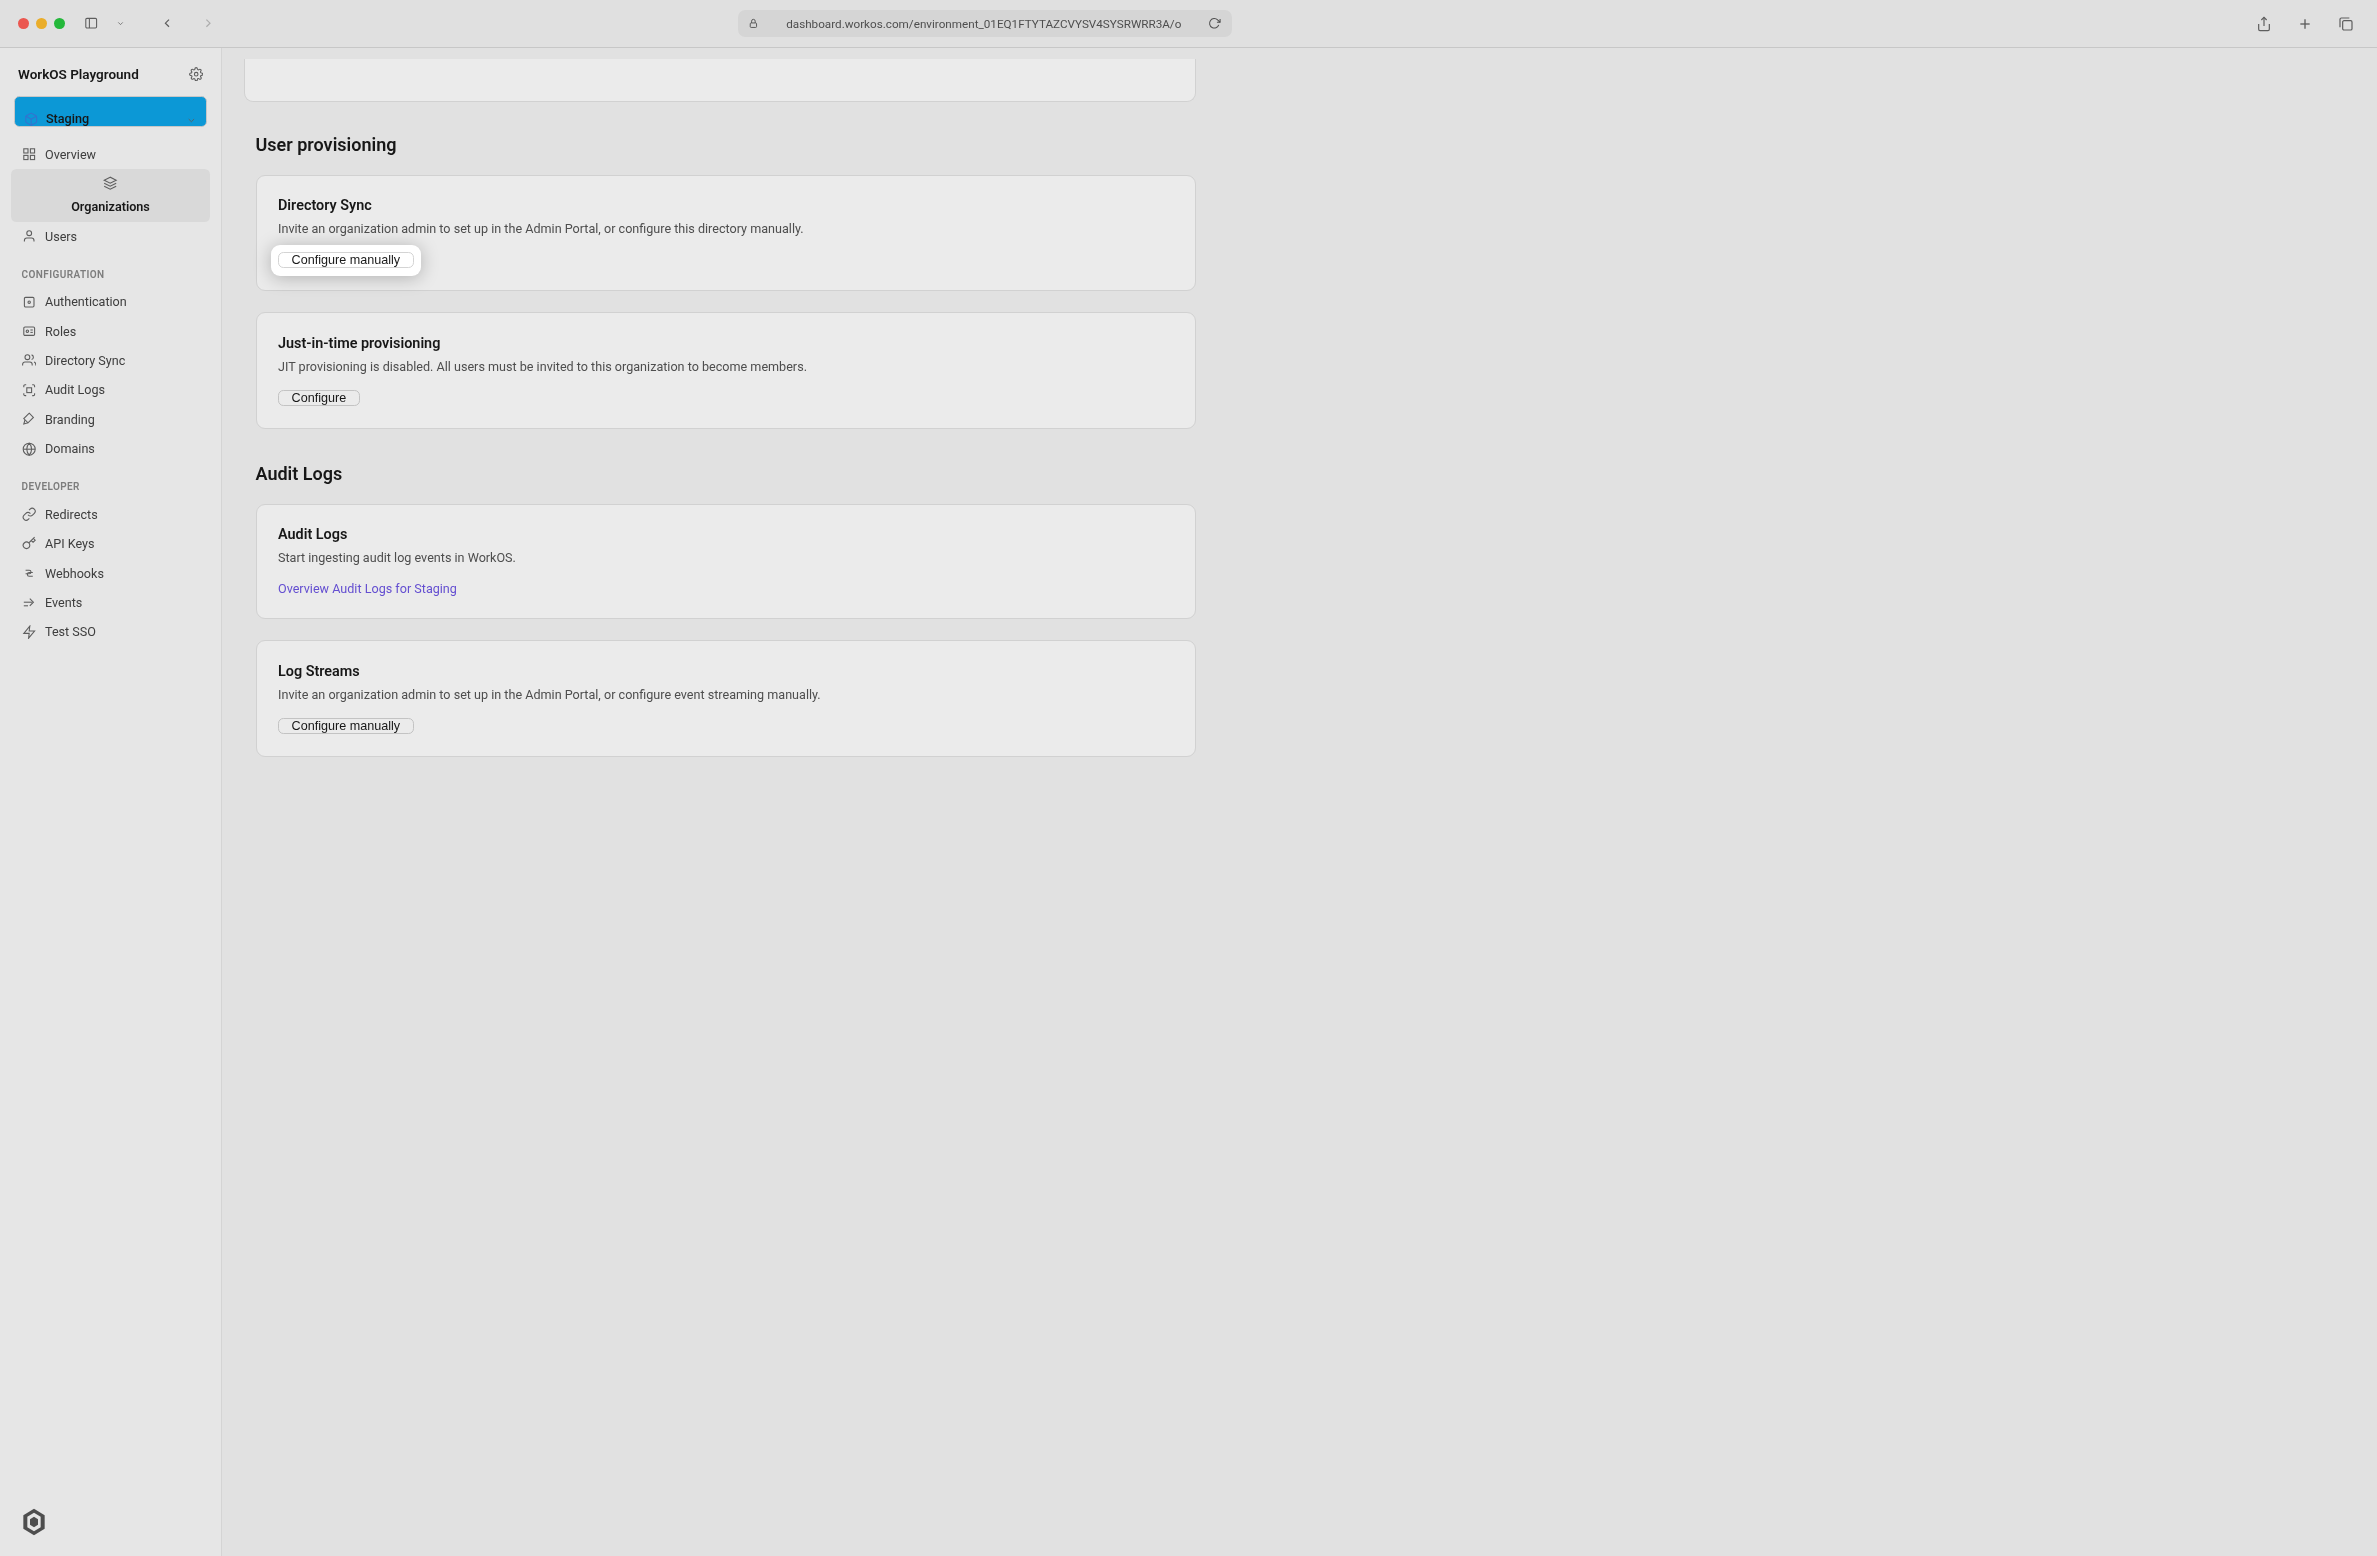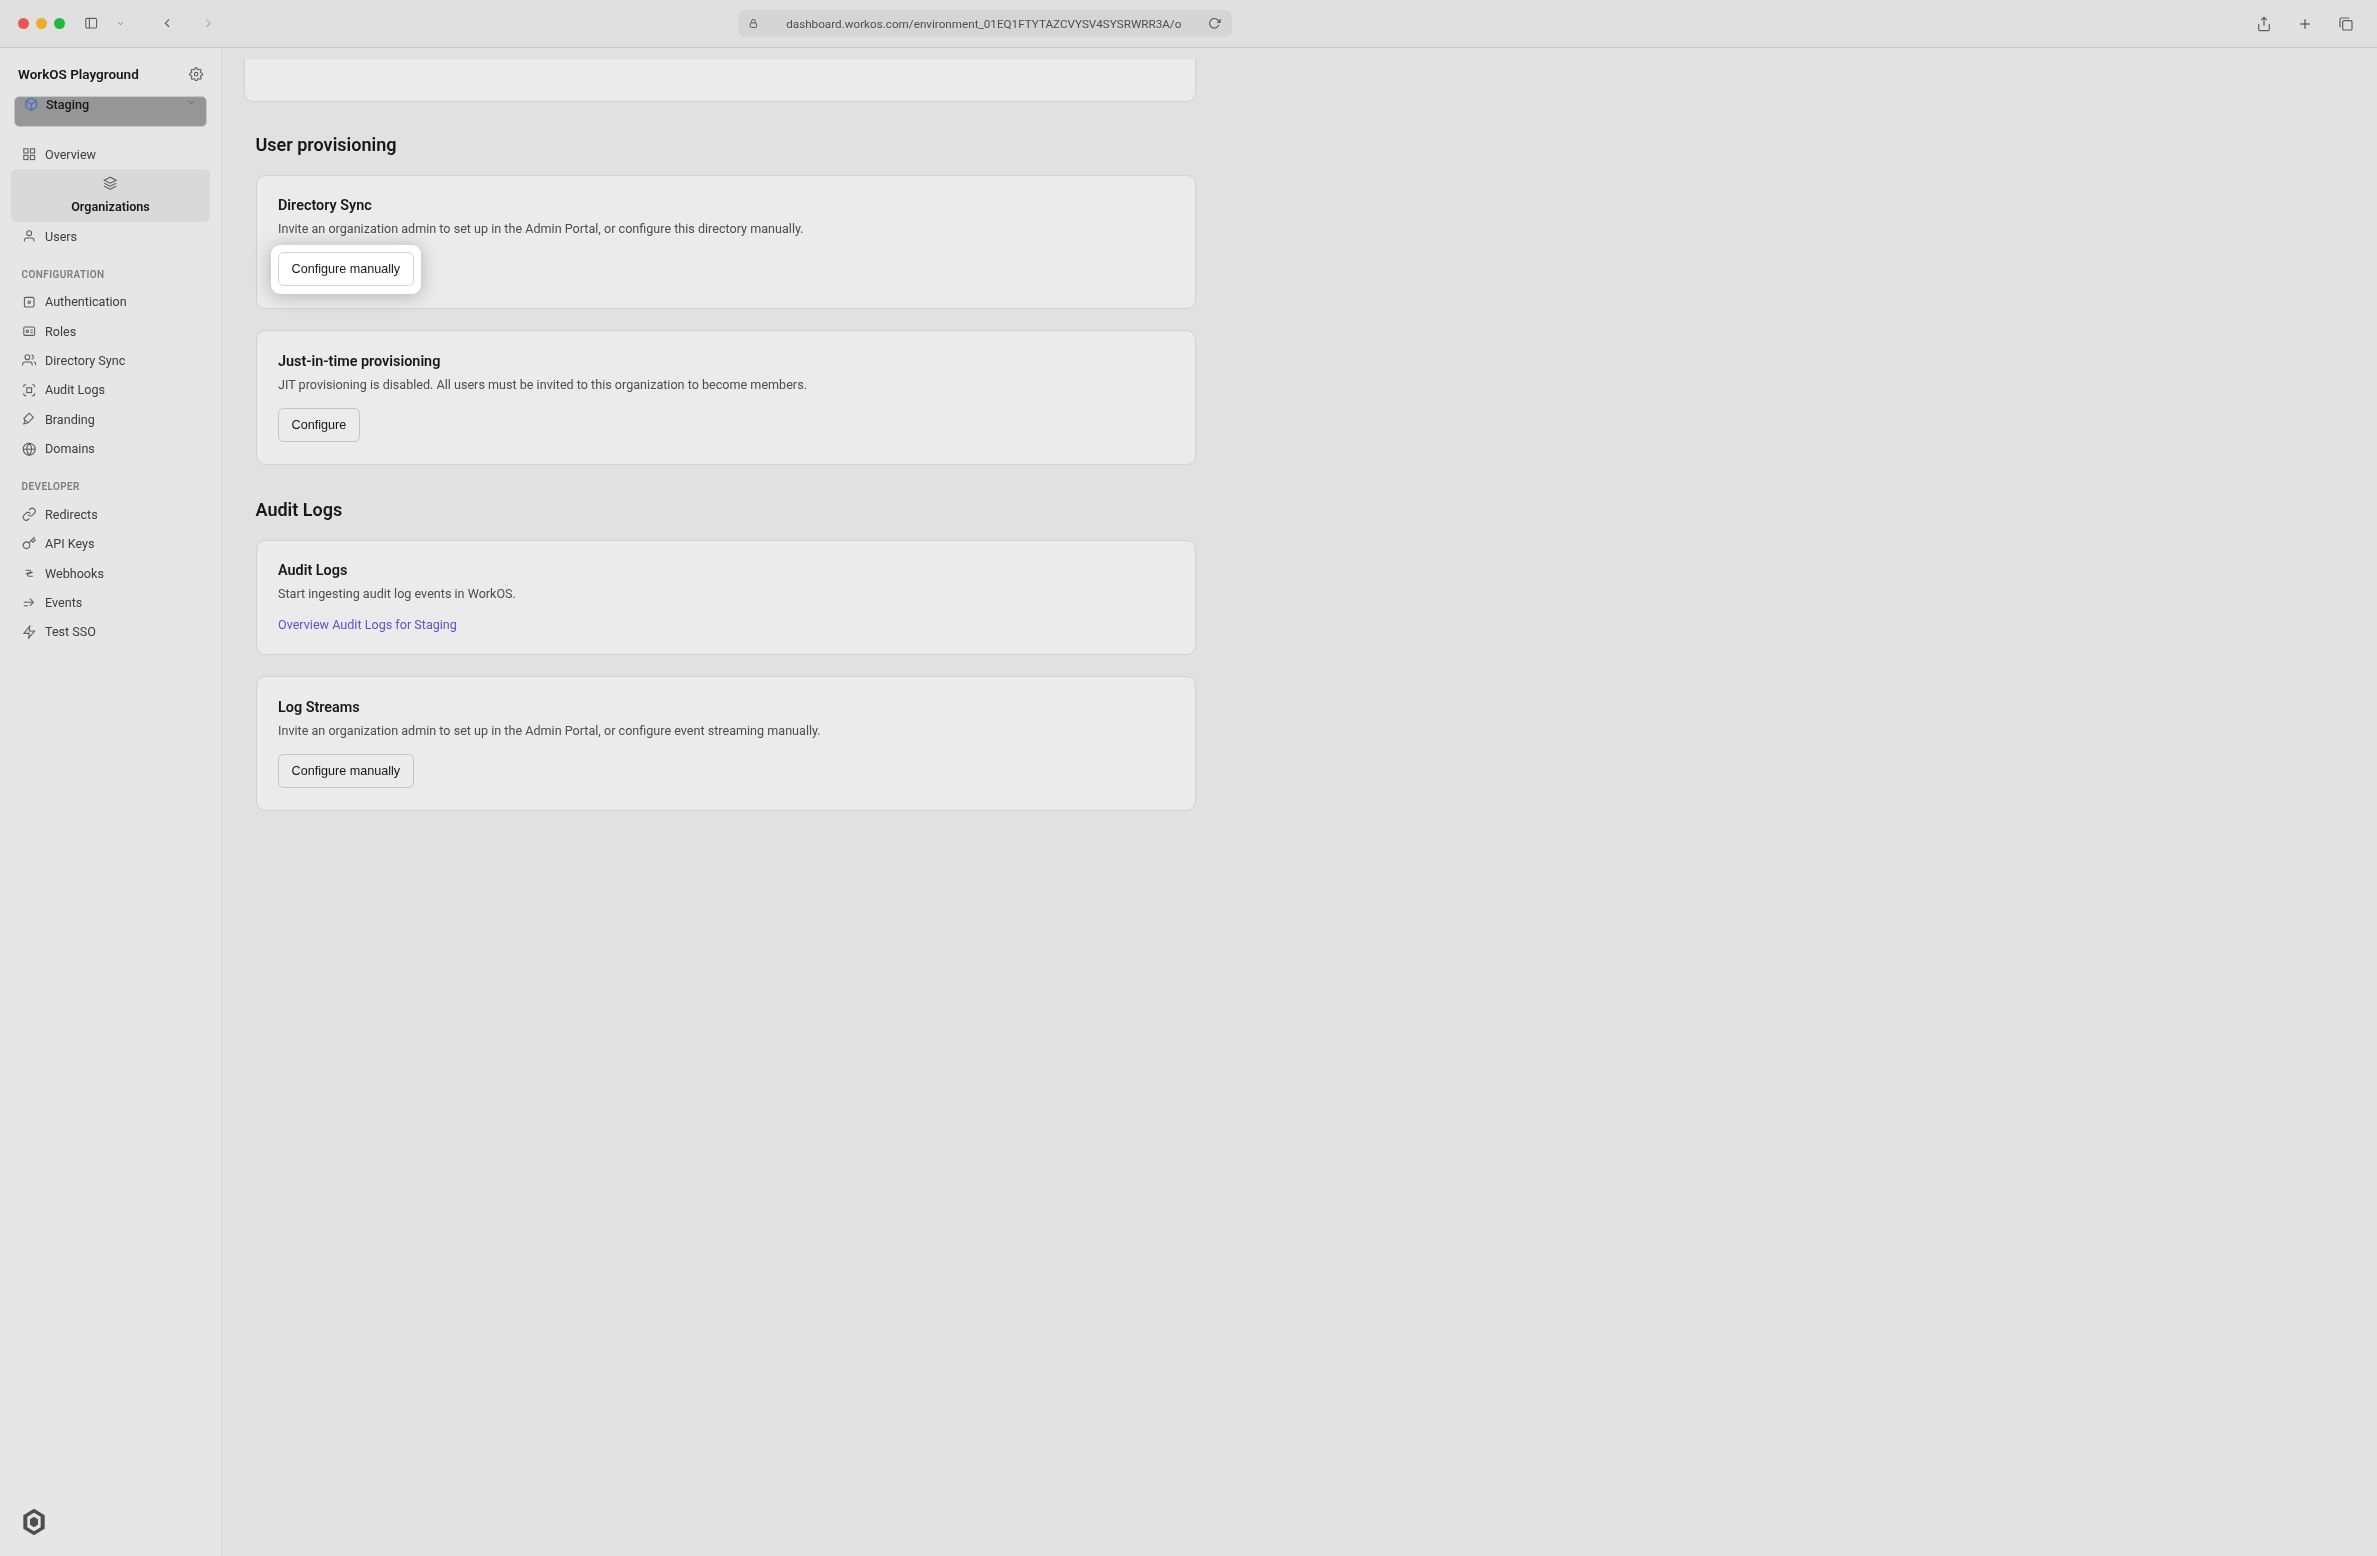--- a/index.html
+++ b/index.html
@@ -110,24 +110,24 @@
     .workspace-name {
       font-weight: 600;
       font-size: 13.5px;
     }
     .env-selector {
       margin: 0 3.6px 12.6px 3.6px;
       height: 30.5px;
       border: 0.9px solid #d8d8d8;
       border-radius: 5.4px;
       display: flex;
-      align-items: flex-start;
+      align-items: flex-end;
       padding: 0 9px;
       gap: 7.2px;
-      background: #a3a3a3;
+      background: #0ea5e9;
       cursor: pointer;
     }
     .env-selector .env-label {
       flex: 1;
       font-weight: 500;
       font-size: 12.6px;
     }
     .nav-section {
       margin-bottom: 5.4px;
     }
@@ -209,21 +209,21 @@
       margin-bottom: 7.2px;
     }
     .card-desc {
       font-size: 12.6px;
       color: #555;
       margin-bottom: 16px;
     }
     .btn {
       display: inline-flex;
       align-items: center;
-      height: 34px;
+      height: 16px;
       padding: 0 12.6px;
       border: 0.9px solid #d4d4d4;
       border-radius: 5.4px;
       background: #fff;
       font-size: 12.6px;
       font-weight: 500;
       cursor: pointer;
       color: #1a1a1a;
     }
     .link-btn {

